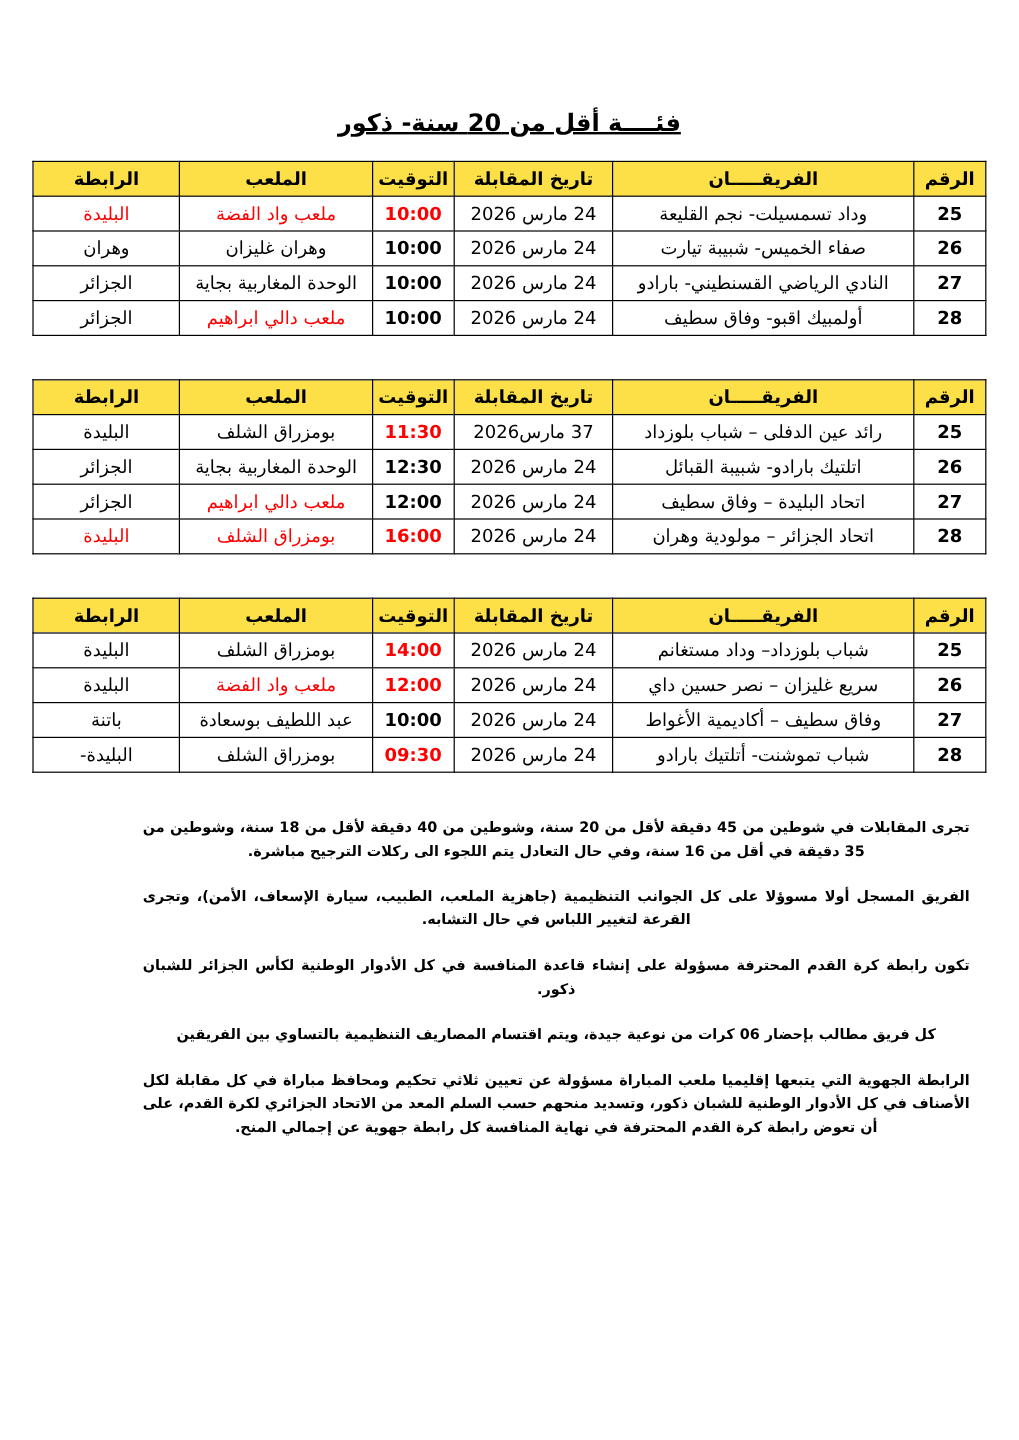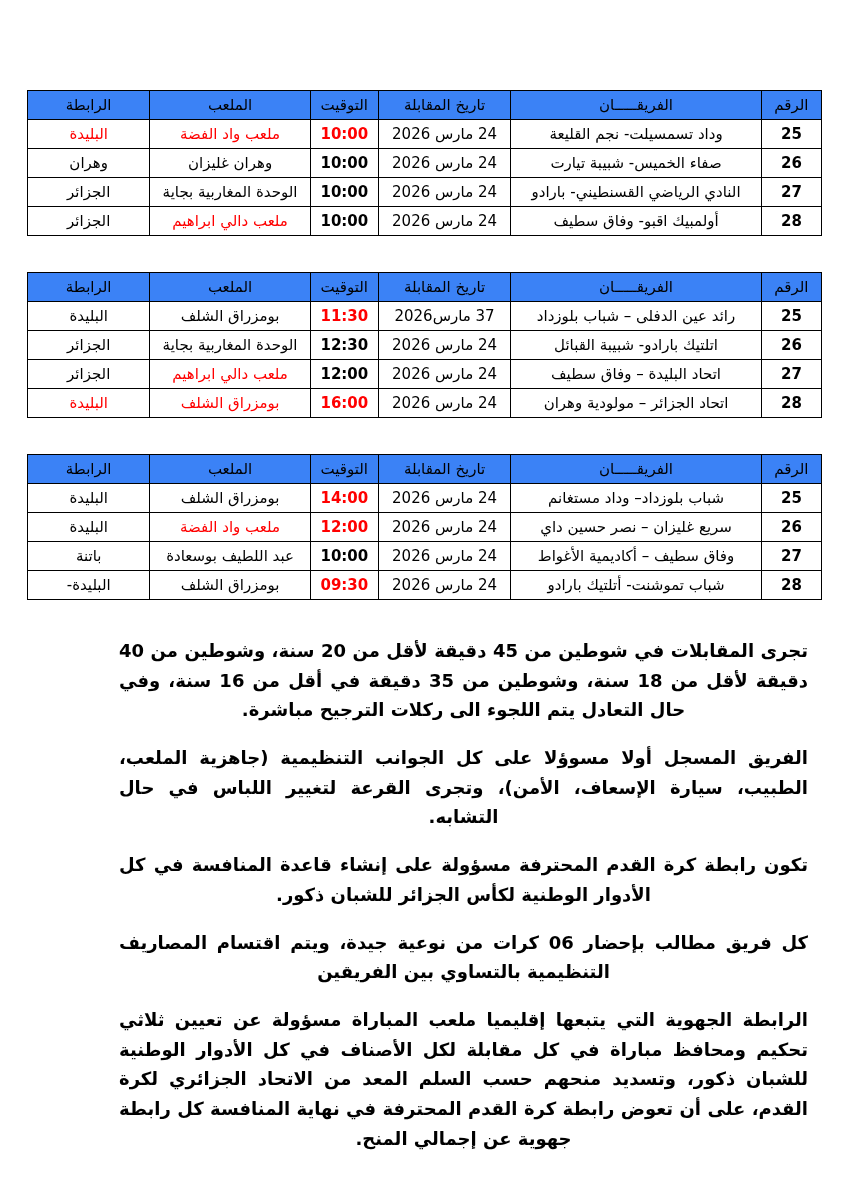--- a/index.html
+++ b/index.html
@@ -32,49 +32,107 @@
     border:1px solid #000;
     text-align:center;
     vertical-align:middle;
     padding:2px 3px;
     height:24px;
     font-size:15px;
     white-space:nowrap;
     overflow:hidden;
   }
   table.schedule th{
-    background:#3b82f6;
-    font-weight:normal;
+    background:#fde047;
+    font-weight:bold;
   }
   td.col-num{font-weight:bold;font-size:15px;}
   td.col-time{font-weight:bold;}
   .red{color:#FF0000;}
   col.c-num{width:60px;}
   col.c-teams{width:250px;}
   col.c-date{width:132px;}
   col.c-time{width:68px;}
   col.c-stadium{width:160px;}
   col.c-league{width:122px;}
   .notes{
     direction:rtl;
     margin:12px 14px 0 92px;
   }
   .notes p{
     font-weight:bold;
-    font-size:18px;
+    font-size:12px;
     line-height:1.65;
     text-align:justify;
     text-align-last:center;
     margin:0 0 18px 0;
   }
 </style>
 </head>
 <body>
 
 <div class="page">
+
+  <div class="section">
+    <h2 class="section-title">فئــــة أقل من 20 سنة- ذكور</h2>
+    <table class="schedule">
+      <colgroup>
+        <col class="c-num">
+          <col class="c-teams">
+          <col class="c-date">
+          <col class="c-time">
+          <col class="c-stadium">
+          <col class="c-league">
+      </colgroup>
+      <thead>
+          <tr>
+            <th class="col-num">الرقم</th>
+            <th class="col-teams">الفريقـــــان</th>
+            <th class="col-date">تاريخ المقابلة</th>
+            <th class="col-time">التوقيت</th>
+            <th class="col-stadium">الملعب</th>
+            <th class="col-league">الرابطة</th>
+          </tr>
+        </thead>
+      <tbody>
+          <tr>
+            <td class="col-num">25</td>
+            <td class="col-teams">وداد تسمسيلت- نجم القليعة</td>
+            <td class="col-date">24 مارس 2026</td>
+            <td class="col-time red">10:00</td>
+            <td class="col-stadium red">ملعب واد الفضة</td>
+            <td class="col-league red">البليدة</td>
+          </tr>
+          <tr>
+            <td class="col-num">26</td>
+            <td class="col-teams">صفاء الخميس- شبيبة تيارت</td>
+            <td class="col-date">24 مارس 2026</td>
+            <td class="col-time">10:00</td>
+            <td class="col-stadium">وهران غليزان</td>
+            <td class="col-league">وهران</td>
+          </tr>
+          <tr>
+            <td class="col-num">27</td>
+            <td class="col-teams">النادي الرياضي القسنطيني- بارادو</td>
+            <td class="col-date">24 مارس 2026</td>
+            <td class="col-time">10:00</td>
+            <td class="col-stadium">الوحدة المغاربية بجاية</td>
+            <td class="col-league">الجزائر</td>
+          </tr>
+          <tr>
+            <td class="col-num">28</td>
+            <td class="col-teams">أولمبيك اقبو- وفاق سطيف</td>
+            <td class="col-date">24 مارس 2026</td>
+            <td class="col-time">10:00</td>
+            <td class="col-stadium red">ملعب دالي ابراهيم</td>
+            <td class="col-league">الجزائر</td>
+          </tr>
+        </tbody>
+    </table>
+  </div>
 
   <div class="section">
     <table class="schedule">
       <colgroup>
         <col class="c-num">
           <col class="c-teams">
           <col class="c-date">
           <col class="c-time">
           <col class="c-stadium">
           <col class="c-league">
@@ -85,49 +143,49 @@
             <th class="col-teams">الفريقـــــان</th>
             <th class="col-date">تاريخ المقابلة</th>
             <th class="col-time">التوقيت</th>
             <th class="col-stadium">الملعب</th>
             <th class="col-league">الرابطة</th>
           </tr>
         </thead>
       <tbody>
           <tr>
             <td class="col-num">25</td>
-            <td class="col-teams">وداد تسمسيلت- نجم القليعة</td>
-            <td class="col-date">24 مارس 2026</td>
-            <td class="col-time red">10:00</td>
-            <td class="col-stadium red">ملعب واد الفضة</td>
+            <td class="col-teams">رائد عين الدفلى – شباب بلوزداد</td>
+            <td class="col-date">37 مارس2026</td>
+            <td class="col-time red">11:30</td>
+            <td class="col-stadium">بومزراق الشلف</td>
+            <td class="col-league">البليدة</td>
+          </tr>
+          <tr>
+            <td class="col-num">26</td>
+            <td class="col-teams">اتلتيك بارادو- شبيبة القبائل</td>
+            <td class="col-date">24 مارس 2026</td>
+            <td class="col-time">12:30</td>
+            <td class="col-stadium">الوحدة المغاربية بجاية</td>
+            <td class="col-league">الجزائر</td>
+          </tr>
+          <tr>
+            <td class="col-num">27</td>
+            <td class="col-teams">اتحاد البليدة – وفاق سطيف</td>
+            <td class="col-date">24 مارس 2026</td>
+            <td class="col-time">12:00</td>
+            <td class="col-stadium red">ملعب دالي ابراهيم</td>
+            <td class="col-league">الجزائر</td>
+          </tr>
+          <tr>
+            <td class="col-num">28</td>
+            <td class="col-teams">اتحاد الجزائر – مولودية وهران</td>
+            <td class="col-date">24 مارس 2026</td>
+            <td class="col-time red">16:00</td>
+            <td class="col-stadium red">بومزراق الشلف</td>
             <td class="col-league red">البليدة</td>
-          </tr>
-          <tr>
-            <td class="col-num">26</td>
-            <td class="col-teams">صفاء الخميس- شبيبة تيارت</td>
-            <td class="col-date">24 مارس 2026</td>
-            <td class="col-time">10:00</td>
-            <td class="col-stadium">وهران غليزان</td>
-            <td class="col-league">وهران</td>
-          </tr>
-          <tr>
-            <td class="col-num">27</td>
-            <td class="col-teams">النادي الرياضي القسنطيني- بارادو</td>
-            <td class="col-date">24 مارس 2026</td>
-            <td class="col-time">10:00</td>
-            <td class="col-stadium">الوحدة المغاربية بجاية</td>
-            <td class="col-league">الجزائر</td>
-          </tr>
-          <tr>
-            <td class="col-num">28</td>
-            <td class="col-teams">أولمبيك اقبو- وفاق سطيف</td>
-            <td class="col-date">24 مارس 2026</td>
-            <td class="col-time">10:00</td>
-            <td class="col-stadium red">ملعب دالي ابراهيم</td>
-            <td class="col-league">الجزائر</td>
           </tr>
         </tbody>
     </table>
   </div>
 
   <div class="section">
     <table class="schedule">
       <colgroup>
         <col class="c-num">
           <col class="c-teams">
@@ -142,77 +200,20 @@
             <th class="col-teams">الفريقـــــان</th>
             <th class="col-date">تاريخ المقابلة</th>
             <th class="col-time">التوقيت</th>
             <th class="col-stadium">الملعب</th>
             <th class="col-league">الرابطة</th>
           </tr>
         </thead>
       <tbody>
           <tr>
             <td class="col-num">25</td>
-            <td class="col-teams">رائد عين الدفلى – شباب بلوزداد</td>
-            <td class="col-date">37 مارس2026</td>
-            <td class="col-time red">11:30</td>
-            <td class="col-stadium">بومزراق الشلف</td>
-            <td class="col-league">البليدة</td>
-          </tr>
-          <tr>
-            <td class="col-num">26</td>
-            <td class="col-teams">اتلتيك بارادو- شبيبة القبائل</td>
-            <td class="col-date">24 مارس 2026</td>
-            <td class="col-time">12:30</td>
-            <td class="col-stadium">الوحدة المغاربية بجاية</td>
-            <td class="col-league">الجزائر</td>
-          </tr>
-          <tr>
-            <td class="col-num">27</td>
-            <td class="col-teams">اتحاد البليدة – وفاق سطيف</td>
-            <td class="col-date">24 مارس 2026</td>
-            <td class="col-time">12:00</td>
-            <td class="col-stadium red">ملعب دالي ابراهيم</td>
-            <td class="col-league">الجزائر</td>
-          </tr>
-          <tr>
-            <td class="col-num">28</td>
-            <td class="col-teams">اتحاد الجزائر – مولودية وهران</td>
-            <td class="col-date">24 مارس 2026</td>
-            <td class="col-time red">16:00</td>
-            <td class="col-stadium red">بومزراق الشلف</td>
-            <td class="col-league red">البليدة</td>
-          </tr>
-        </tbody>
-    </table>
-  </div>
-
-  <div class="section">
-    <table class="schedule">
-      <colgroup>
-        <col class="c-num">
-          <col class="c-teams">
-          <col class="c-date">
-          <col class="c-time">
-          <col class="c-stadium">
-          <col class="c-league">
-      </colgroup>
-      <thead>
-          <tr>
-            <th class="col-num">الرقم</th>
-            <th class="col-teams">الفريقـــــان</th>
-            <th class="col-date">تاريخ المقابلة</th>
-            <th class="col-time">التوقيت</th>
-            <th class="col-stadium">الملعب</th>
-            <th class="col-league">الرابطة</th>
-          </tr>
-        </thead>
-      <tbody>
-          <tr>
-            <td class="col-num">25</td>
             <td class="col-teams">شباب بلوزداد– وداد مستغانم</td>
             <td class="col-date">24 مارس 2026</td>
             <td class="col-time red">14:00</td>
             <td class="col-stadium">بومزراق الشلف</td>
             <td class="col-league">البليدة</td>
           </tr>
           <tr>
             <td class="col-num">26</td>
             <td class="col-teams">سريع غليزان – نصر حسين داي</td>
             <td class="col-date">24 مارس 2026</td>

